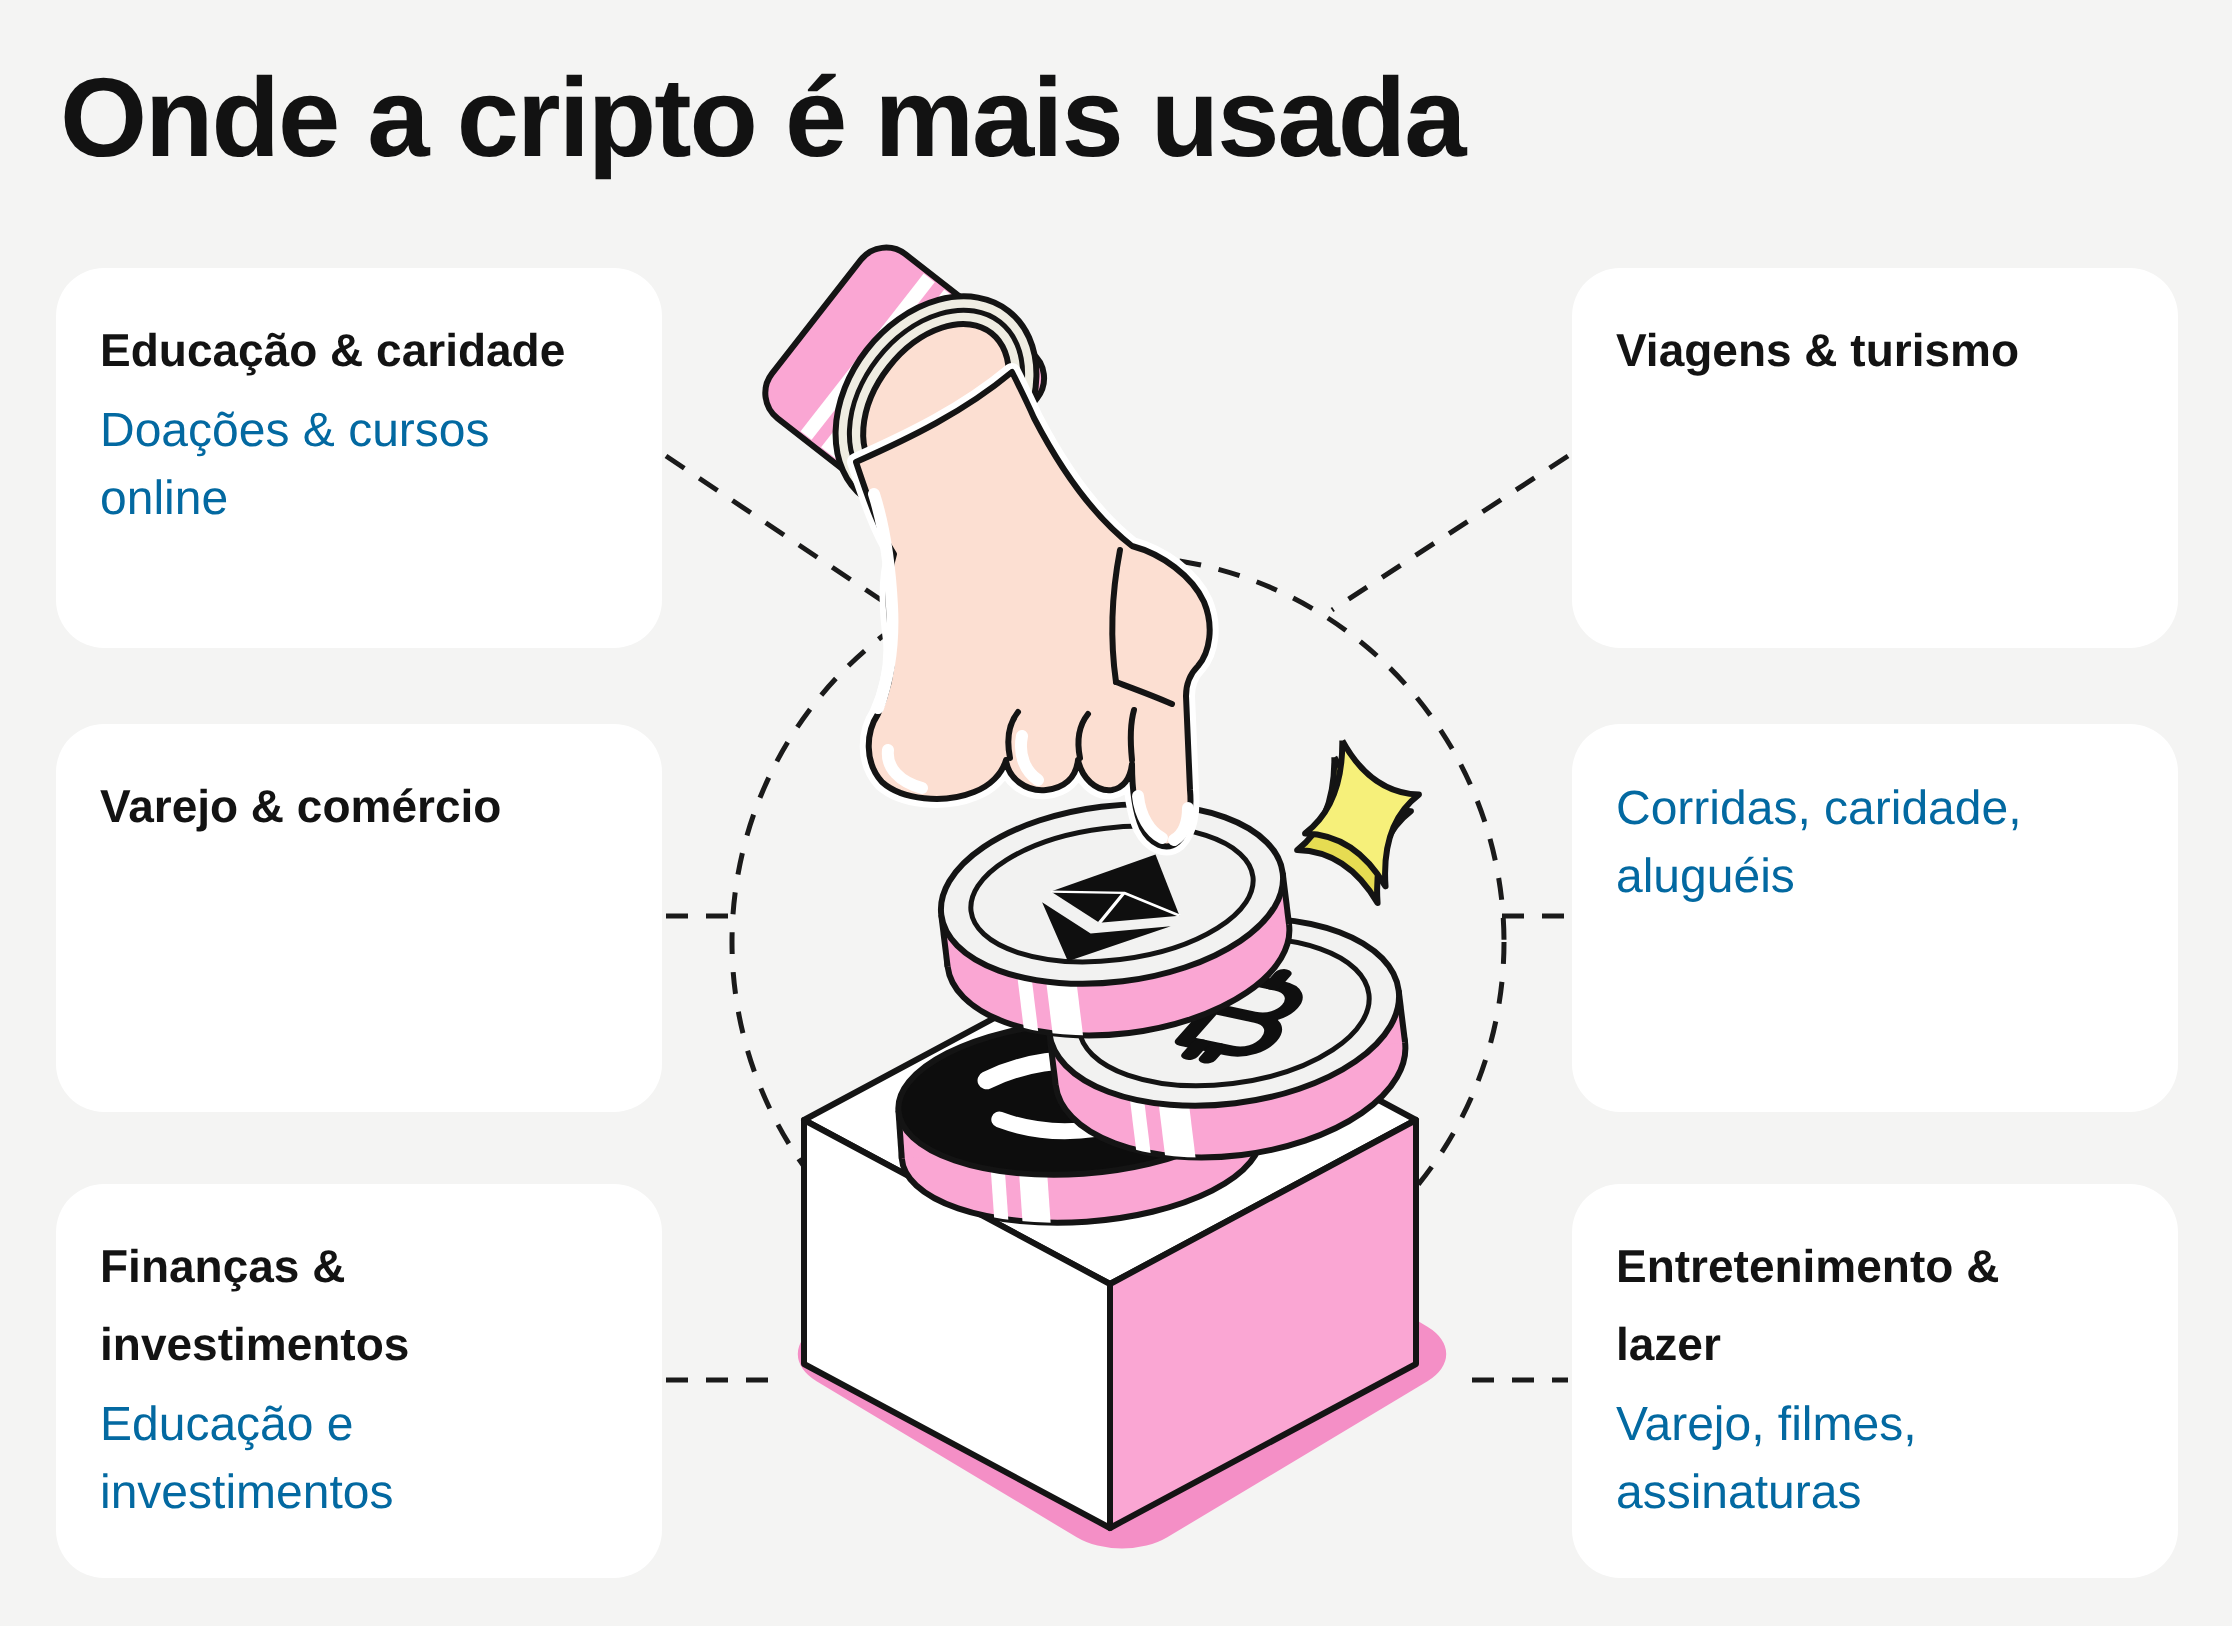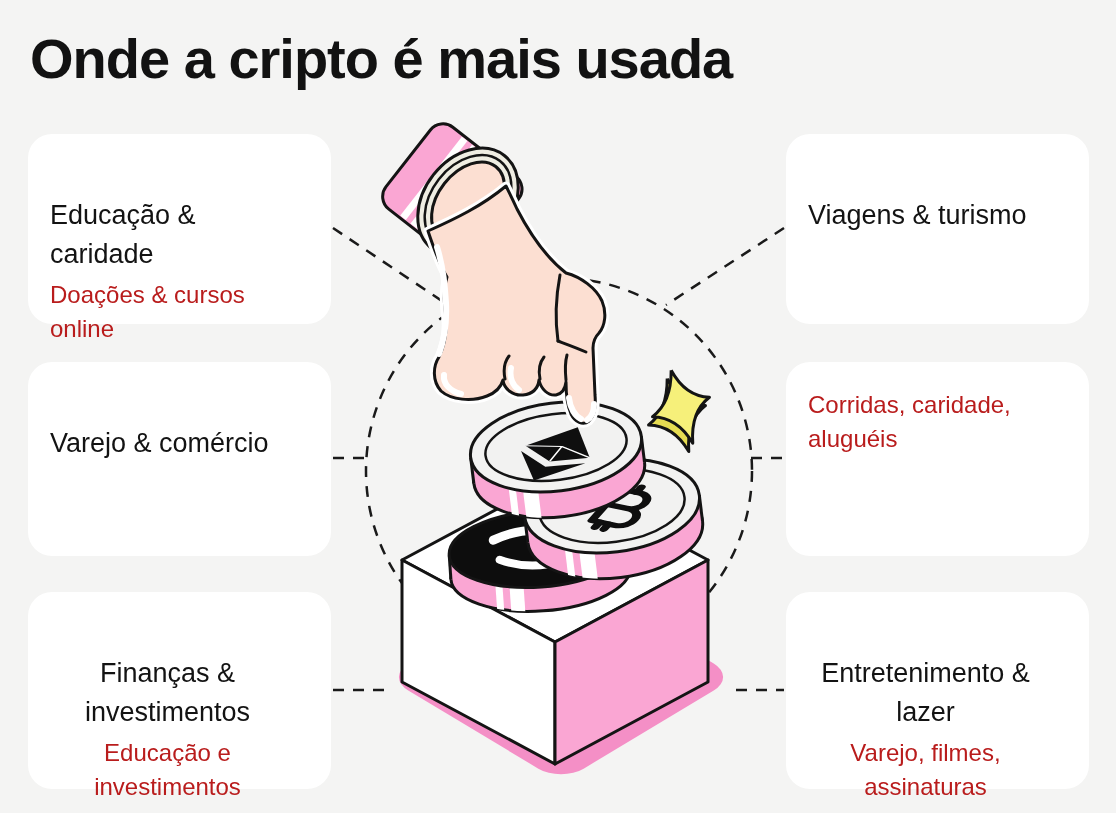--- a/index.html
+++ b/index.html
@@ -12,32 +12,32 @@
   .page-title {
     position:absolute; left:30px; top:26px;
     font-size:56px; font-weight:700; letter-spacing:-1px;
     color:#121212;
   }
   .card {
     position:absolute; width:303px; background:#ffffff;
     border-radius:24px; padding:22px 24px 0 22px;
   }
   .card h2 {
-    font-size:27px; line-height:39px; font-weight:400;
-    color:#131313; max-width:235px;margin-top:40px;
+    font-size:23px; line-height:39px; font-weight:700;
+    color:#131313; max-width:235px;
   }
   .card p {
     font-size:24px; line-height:34px; font-weight:400;
-    color:#b91c1c; max-width:235px; margin-top:4px;
+    color:#0369a1; max-width:235px; margin-top:4px;
   }
   .col-left  { left:28px;  }
   .col-right { left:786px; }
   .row-1 { top:134px; height:190px; }
   .row-2 { top:362px; height:194px; }
-  .row-3 { top:592px; height:197px;text-align:center; }
+  .row-3 { top:592px; height:197px; }
   .art {
     position:absolute; left:0; top:0; width:1116px; height:813px;
     pointer-events:none;
   }
 </style>
 </head>
 <body>
 
 <div class="canvas">
 

